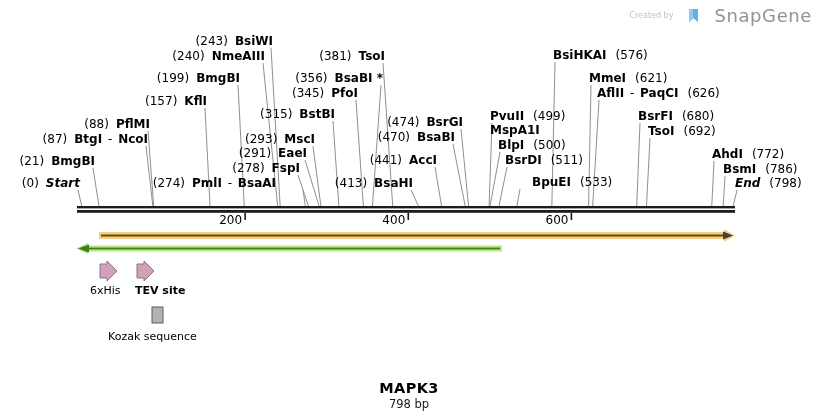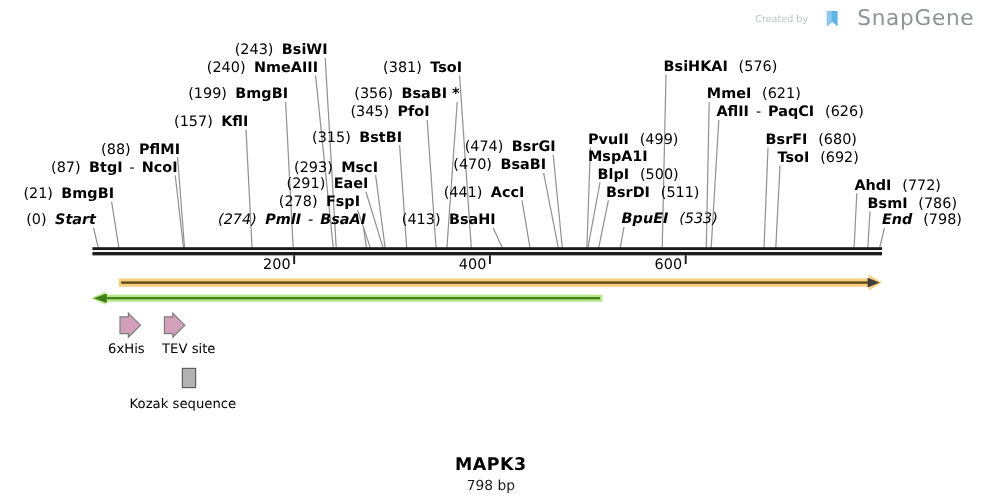--- a/index.html
+++ b/index.html
@@ -97,47 +97,47 @@
       <path d="M1 0 h9 v13 l-4.5 -3.8 L1 13 z" fill="#5fb2e4"></path>
       <path d="M1 0 h4 v10 L1 13 z" fill="#8fcaec"></path>
     </svg>
     <span class="sg">SnapGene</span>
   </div>
 
   <div class="map-title">MAPK3</div>
   <div class="map-length">798 bp</div>
 
 <div class="feat-label" style="left: 90px; top: 284px;">6xHis</div>
-    <div class="feat-label" style="left: 135px; top: 284px;">TEV site</div>
+    <div class="feat-label" style="left: 135px; top: 284px; font-weight: bold;">TEV site</div>
     <div class="feat-label" style="left: 108px; top: 330px;">Kozak sequence</div>
     <div class="site-label" style="top: 177px; right: 738px;"><span class="num-l">(0)</span><span class="nm it">Start</span></div>
     <div class="site-label" style="top: 155px; right: 723px;"><span class="num-l">(21)</span><span class="nm">BmgBI</span></div>
     <div class="site-label" style="top: 133px; right: 670px;"><span class="num-l">(87)</span><span class="nm">BtgI</span><span class="sep"> - </span><span class="nm">NcoI</span></div>
     <div class="site-label" style="top: 118px; right: 668px;"><span class="num-l">(88)</span><span class="nm">PflMI</span></div>
     <div class="site-label" style="top: 95px; right: 611px;"><span class="num-l">(157)</span><span class="nm">KflI</span></div>
     <div class="site-label" style="top: 72px; right: 578px;"><span class="num-l">(199)</span><span class="nm">BmgBI</span></div>
     <div class="site-label" style="top: 50px; right: 553px;"><span class="num-l">(240)</span><span class="nm">NmeAIII</span></div>
     <div class="site-label" style="top: 35px; right: 545px;"><span class="num-l">(243)</span><span class="nm">BsiWI</span></div>
-    <div class="site-label" style="top: 177px; right: 513px; font-style: italic;"><span class="num-l">(274)</span><span class="nm">PmlI</span><span class="sep"> - </span><span class="nm">BsaAI</span></div>
+    <div class="site-label" style="top: 177px; right: 542px;"><span class="num-l">(274)</span><span class="nm">PmlI</span><span class="sep"> - </span><span class="nm">BsaAI</span></div>
     <div class="site-label" style="top: 162px; right: 518px;"><span class="num-l">(278)</span><span class="nm">FspI</span></div>
     <div class="site-label" style="top: 147px; right: 511px;"><span class="num-l">(291)</span><span class="nm">EaeI</span></div>
     <div class="site-label" style="top: 133px; right: 503px;"><span class="num-l">(293)</span><span class="nm">MscI</span></div>
     <div class="site-label" style="top: 108px; right: 483px;"><span class="num-l">(315)</span><span class="nm">BstBI</span></div>
     <div class="site-label" style="top: 87px; right: 460px;"><span class="num-l">(345)</span><span class="nm">PfoI</span></div>
     <div class="site-label" style="top: 72px; right: 435px;"><span class="num-l">(356)</span><span class="nm">BsaBI *</span></div>
     <div class="site-label" style="top: 50px; right: 433px;"><span class="num-l">(381)</span><span class="nm">TsoI</span></div>
     <div class="site-label" style="top: 177px; right: 405px;"><span class="num-l">(413)</span><span class="nm">BsaHI</span></div>
     <div class="site-label" style="top: 154px; right: 381px;"><span class="num-l">(441)</span><span class="nm">AccI</span></div>
     <div class="site-label" style="top: 131px; right: 363px;"><span class="num-l">(470)</span><span class="nm">BsaBI</span></div>
     <div class="site-label" style="top: 116px; right: 355px;"><span class="num-l">(474)</span><span class="nm">BsrGI</span></div>
     <div class="site-label" style="top: 110px; left: 490px;"><span class="nm">PvuII</span><span class="num-r">(499)</span></div>
     <div class="site-label" style="top: 124px; left: 490px;"><span class="nm">MspA1I</span></div>
     <div class="site-label" style="top: 139px; left: 498px;"><span class="nm">BlpI</span><span class="num-r">(500)</span></div>
     <div class="site-label" style="top: 154px; left: 505px;"><span class="nm">BsrDI</span><span class="num-r">(511)</span></div>
-    <div class="site-label" style="top: 176px; left: 518px; font-style: italic;"><span class="nm">BpuEI</span><span class="num-r">(533)</span></div>
+    <div class="site-label" style="top: 176px; left: 532px;"><span class="nm">BpuEI</span><span class="num-r">(533)</span></div>
     <div class="site-label" style="top: 49px; left: 553px;"><span class="nm">BsiHKAI</span><span class="num-r">(576)</span></div>
     <div class="site-label" style="top: 72px; left: 589px;"><span class="nm">MmeI</span><span class="num-r">(621)</span></div>
     <div class="site-label" style="top: 87px; left: 597px;"><span class="nm">AflII</span><span class="sep"> - </span><span class="nm">PaqCI</span><span class="num-r">(626)</span></div>
     <div class="site-label" style="top: 110px; left: 638px;"><span class="nm">BsrFI</span><span class="num-r">(680)</span></div>
     <div class="site-label" style="top: 125px; left: 648px;"><span class="nm">TsoI</span><span class="num-r">(692)</span></div>
     <div class="site-label" style="top: 148px; left: 712px;"><span class="nm">AhdI</span><span class="num-r">(772)</span></div>
     <div class="site-label" style="top: 163px; left: 723px;"><span class="nm">BsmI</span><span class="num-r">(786)</span></div>
     <div class="site-label" style="top: 177px; left: 735px;"><span class="nm it">End</span><span class="num-r">(798)</span></div>
   </div>
 

